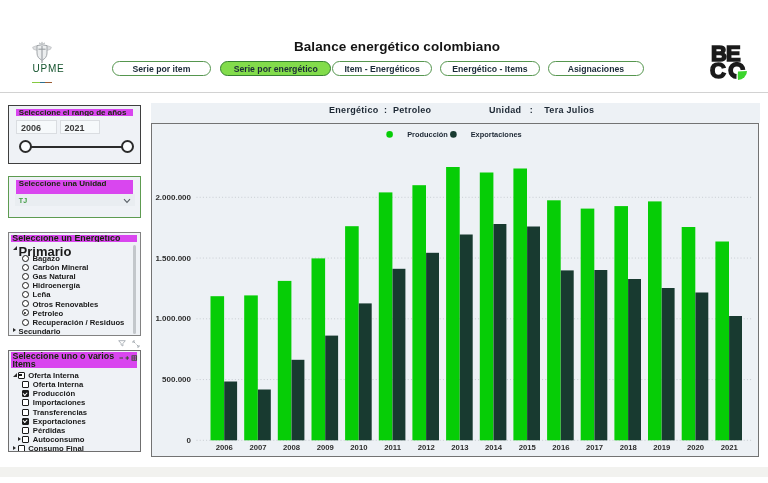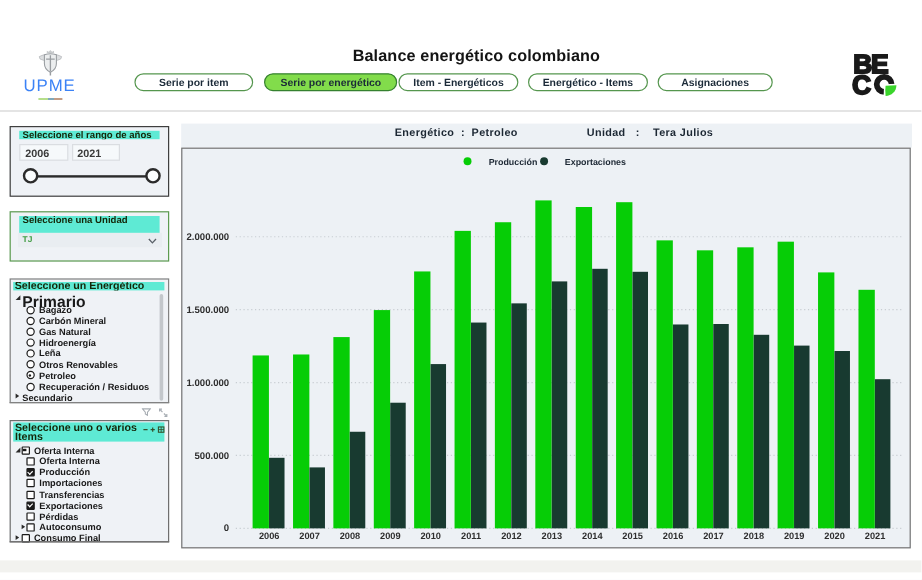--- a/index.html
+++ b/index.html
@@ -7,25 +7,25 @@
 #page { position:relative; width:768px; height:483px; background:#fff; }
 .abs { position:absolute; }
 
 #title { position:absolute; left:0; right:0; top:39px; text-align:center;
   font-size:13.5px; font-weight:bold; color:#141414; letter-spacing:0.1px;padding-left:26px; }
 .btn { position:absolute; top:60.5px; height:15.8px; border:1px solid #55964e;
   border-radius:8px; background:#fff; font-size:8.7px; font-weight:bold;
   color:#1b2a38; text-align:center; line-height:14px; }
 .btn-act { background:#82dc4b; border-color:#35812f; }
 #sep { position:absolute; left:0; top:92px; width:768px; height:1px; background:#d2d2d2; }
-#upme-txt { position:absolute; left:19.5px; top:63px; width:45px; text-align:left;
-  font-size:14px; color:#3b82f6; letter-spacing:0.8px; }
+#upme-txt { position:absolute; left:19.5px; top:63px; width:45px; text-align:right;
+  font-size:10px; color:#14532d; letter-spacing:0.8px; }
 
 .panel { position:absolute; left:8px; width:132.5px; background:#eff2f6; overflow:hidden; }
-.ptitle { position:absolute; background:#5eead4; font-size:8px; font-weight:bold;
+.ptitle { position:absolute; background:#d946ef; font-size:8px; font-weight:bold;
   color:#142608; line-height:7.6px; padding-left:2.5px; overflow:hidden; }
 .titem { position:absolute; font-size:7.7px; font-weight:bold; color:#191919;
   white-space:nowrap; line-height:9px; }
 .radio { position:absolute; width:7px; height:7px; border:1.6px solid #1c1c1c;
   border-radius:50%; background:#fff; }
 .radio-sel::after { content:''; position:absolute; left:50%; top:50%;
   width:2.2px; height:2.2px; border-radius:50%; background:#1c1c1c;
   transform:translate(-50%,-50%); }
 .cb { position:absolute; width:7px; height:7px; border:1.4px solid #1a1a1a;
   border-radius:1px; background:#fff; }

